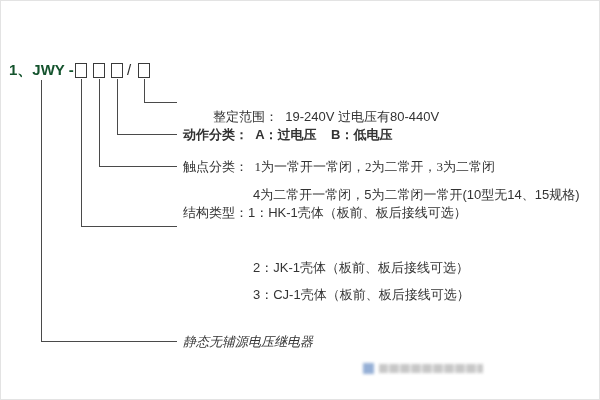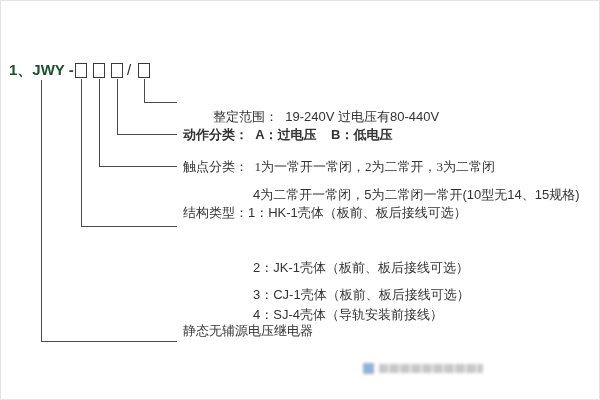--- a/index.html
+++ b/index.html
@@ -112,21 +112,20 @@
   <i class="vline" style="left:40px;  top:79px;  height:261px;"></i>
   <i class="hline" style="left:40px;  top:340px; width:136px;"></i>
 
   <span class="lbl" style="left:182px; top:108px;margin-left:30px;">整定范围：  19-240V 过电压有80-440V</span>
   <span class="lbl" style="left:182px; top:126px;font-weight:bold;">动作分类：  A：过电压    B：低电压</span>
   <span class="lbl" style="left:182px; top:158px;font-family:Liberation Serif, serif;">触点分类：  1为一常开一常闭，2为二常开，3为二常闭</span>
   <span class="lbl" style="left:252px; top:186px;">4为二常开一常闭，5为二常闭一常开(10型无14、15规格)</span>
   <span class="lbl" style="left:182px; top:204px;">结构类型：1：HK-1壳体（板前、板后接线可选）</span>
   <span class="lbl" style="left:252px; top:248px;margin-top:11px;">2：JK-1壳体（板前、板后接线可选）</span>
   <span class="lbl" style="left:252px; top:278px;margin-top:8px;">3：CJ-1壳体（板前、板后接线可选）</span>
-  <span class="lbl" style="left:252px; top:306px;">4：SJ-4壳体（导轨安装前接线）</span>
-  <span class="lbl" style="left:182px; top:322px;">静态无辅源电压继电器</span>
+  <span class="lbl" style="left:182px; top:333px;font-style:italic;">静态无辅源电压继电器</span>
 
   <div class="watermark">
     <span class="wm-logo"></span>
     <span class="wm-bar"></span>
   </div>
 
 </div>
 
 </body></html>

